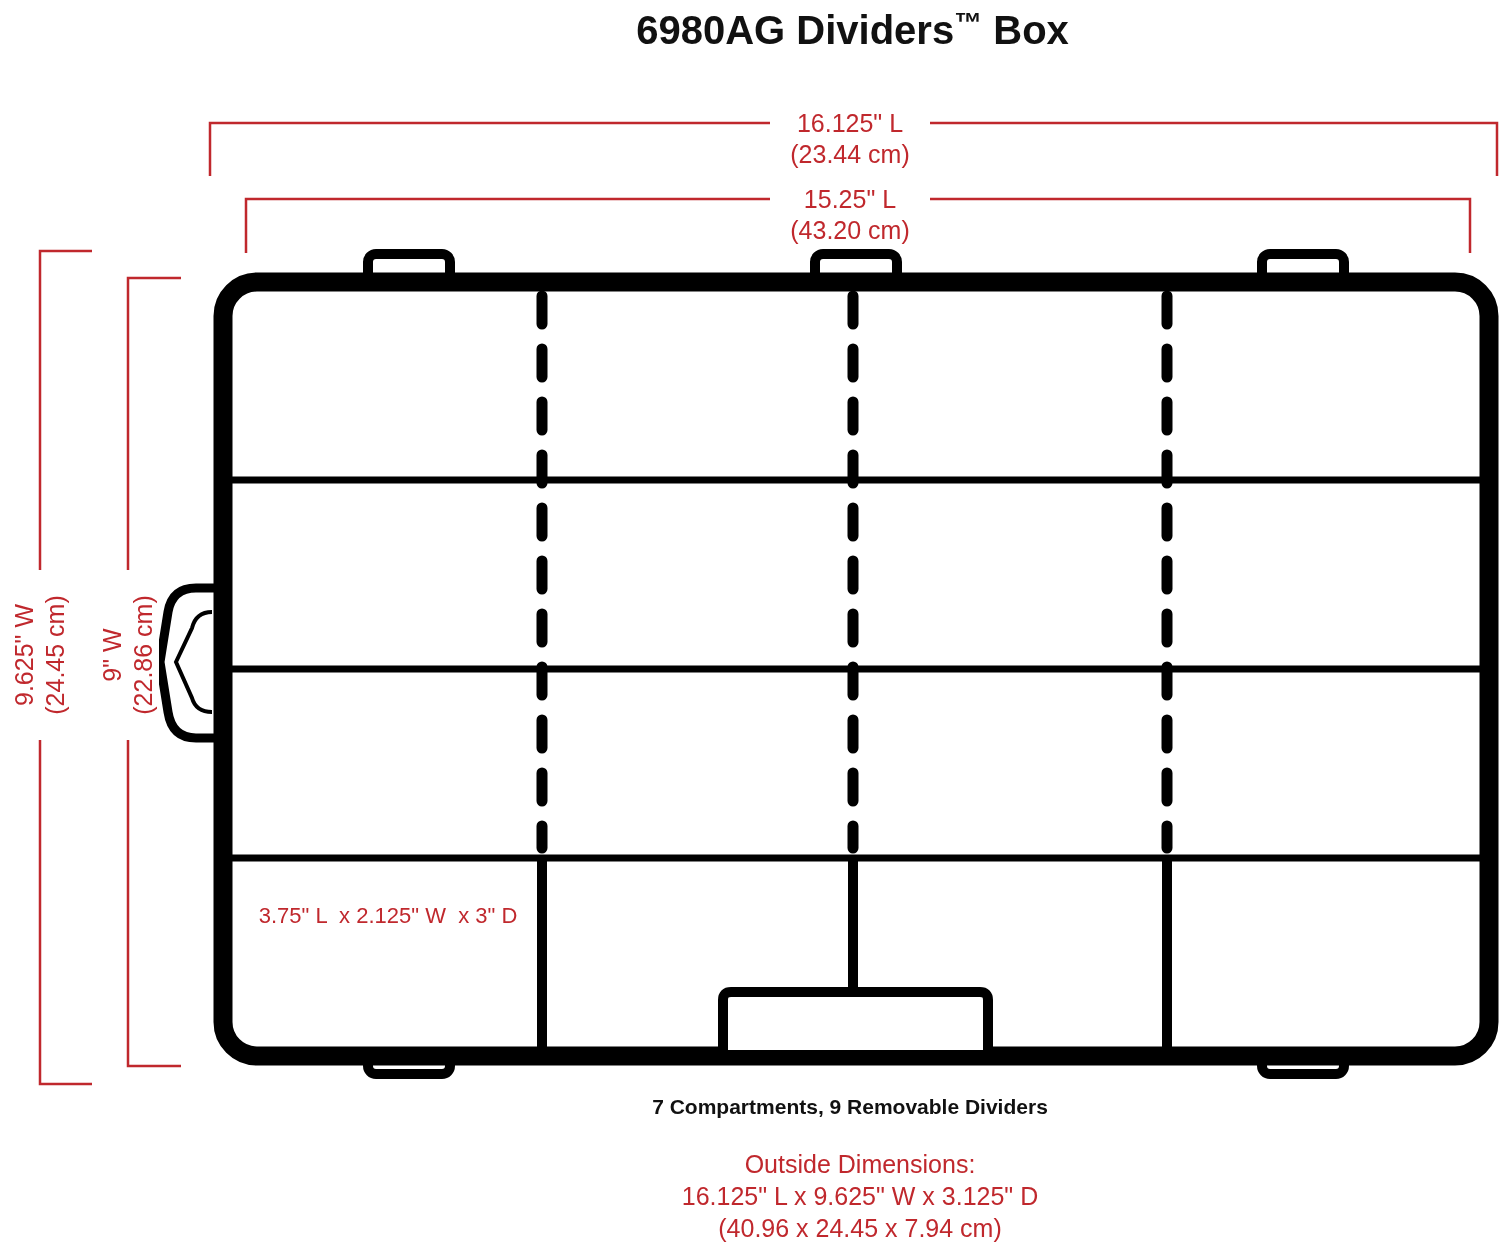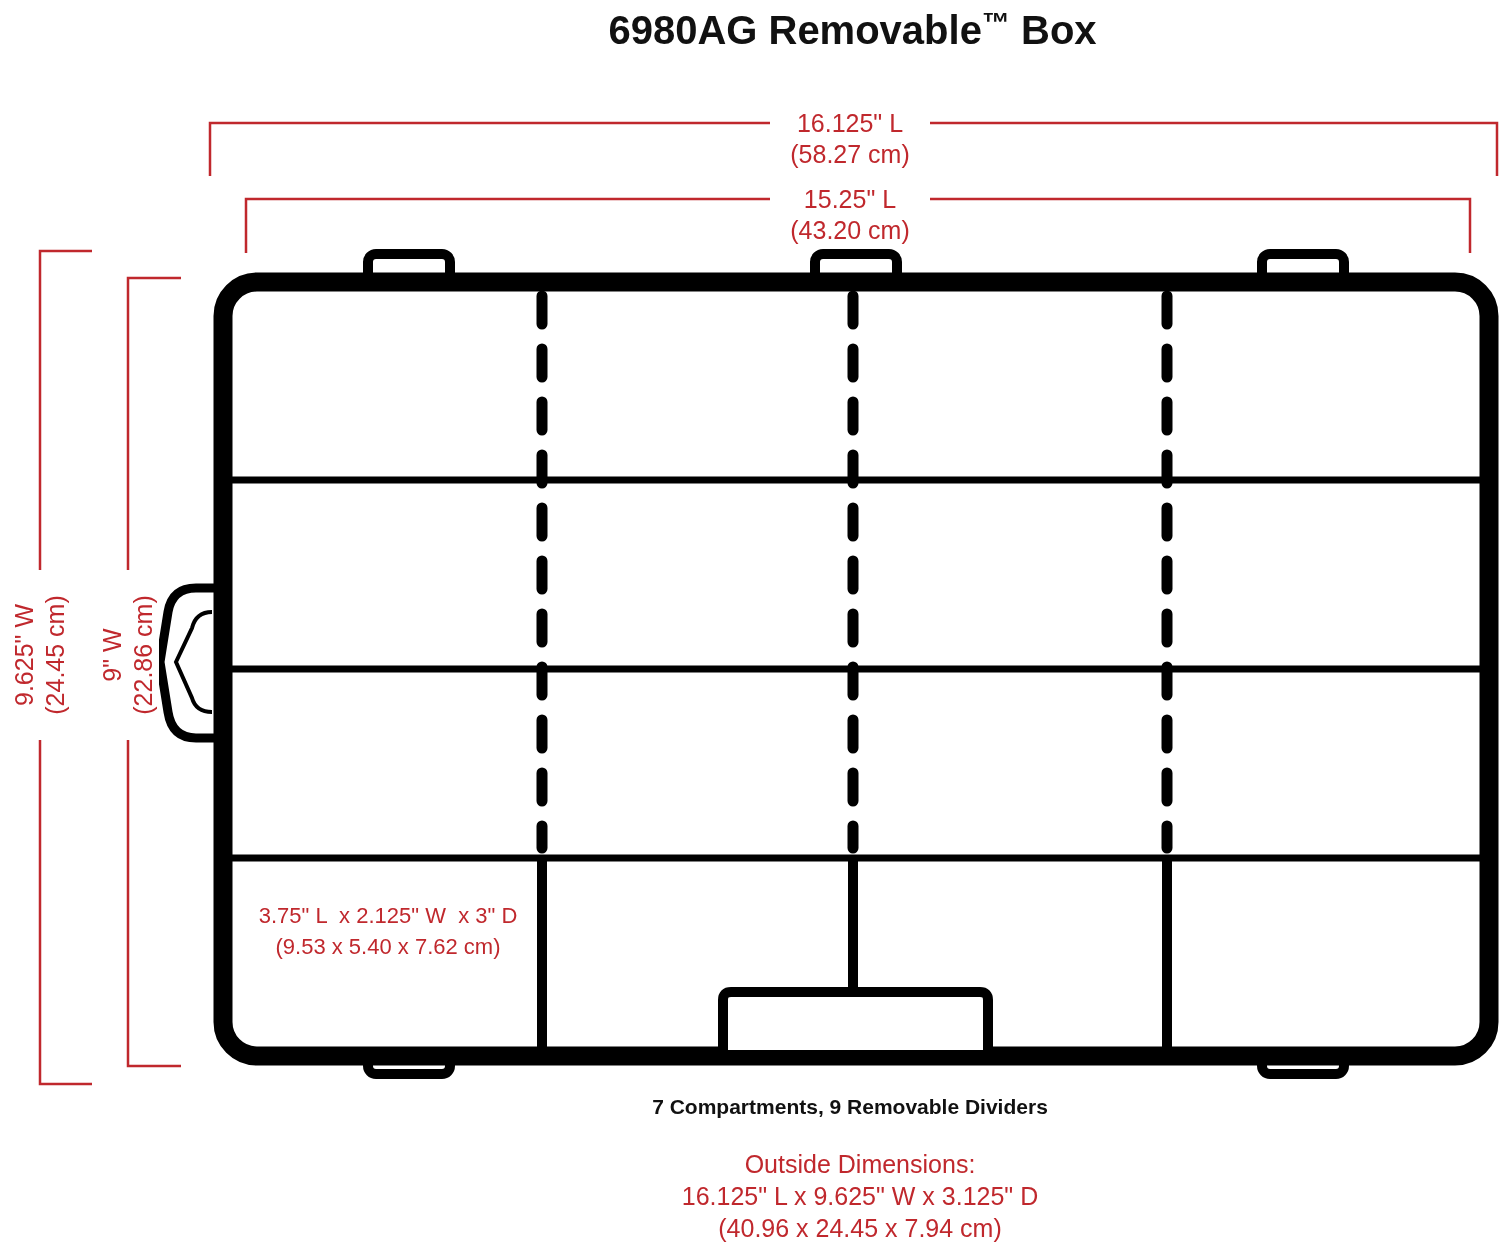--- a/index.html
+++ b/index.html
@@ -9,21 +9,21 @@
   .dimtext { position: absolute; color: #c0282d; font-size: 25px; line-height: 31px; text-align: center; white-space: nowrap; background: #fff; }
   .vtext { position: absolute; color: #c0282d; font-size: 25px; line-height: 31px; text-align: center; white-space: nowrap; transform: rotate(-90deg); transform-origin: center center; background: #fff; }
   .caption { position: absolute; left: 0; width: 1700px; text-align: center; font-weight: bold; font-size: 21px; color: #111; }
   .outside { position: absolute; left: 0; width: 1720px; text-align: center; color: #c0282d; font-size: 25px; line-height: 32px; }
   svg { position: absolute; left: 0; top: 0; }
 </style>
 </head>
 <body>
 
 <div class="title" style="width:1705px;">
-  <span>6980AG Removable</span><span class="tm">™</span> <span>Box</span>
+  <span>6980AG Dividers</span><span class="tm">™</span> <span>Box</span>
 </div>
 
 <svg width="1500" height="1245" viewBox="0 0 1500 1245">
 
   <g stroke="#c0282d" stroke-width="2.5" fill="none">
 
     <polyline points="210,176 210,123 780,123"></polyline>
     <polyline points="920,123 1497,123 1497,176"></polyline>
 
     <polyline points="246,253 246,199 780,199"></polyline>
@@ -70,39 +70,38 @@
     <line x1="542" y1="858" x2="542" y2="1050"></line>
     <line x1="1167" y1="858" x2="1167" y2="1050"></line>
     <line x1="853" y1="858" x2="853" y2="996"></line>
   </g>
 
   <path d="M723,1050 L723,1000 Q723,992 731,992 L980,992 Q988,992 988,1000 L988,1050" fill="#fff" stroke="#000" stroke-width="10" stroke-linejoin="round"></path>
 </svg>
 
 <div class="dimtext" style="left:770px; top:108px; width:160px;">
   <div>16.125" L</div>
-  <div>(58.27 cm)</div>
+  <div>(23.44 cm)</div>
 </div>
 <div class="dimtext" style="left:770px; top:184px; width:160px;">
   <div>15.25" L</div>
   <div>(43.20 cm)</div>
 </div>
 
 <div class="vtext" style="left:-40px; top:624px; width:160px; height:62px;">
   <div>9.625" W</div>
   <div>(24.45 cm)</div>
 </div>
 <div class="vtext" style="left:48px; top:624px; width:160px; height:62px;">
   <div>9" W</div>
   <div>(22.86 cm)</div>
 </div>
 
 <div class="dimtext" style="left:238px; top:900px; width:300px; font-size:22px; background:transparent;">
   <div style="white-space:pre;">3.75" L  x 2.125" W  x 3" D</div>
-  <div>(9.53 x 5.40 x 7.62 cm)</div>
 </div>
 
 <div class="caption" style="top:1095px;">7 Compartments, 9 Removable Dividers</div>
 
 <div class="outside" style="top:1148px;">
   <div>Outside Dimensions:</div>
   <div>16.125" L x 9.625" W x 3.125" D</div>
   <div>(40.96 x 24.45 x 7.94 cm)</div>
 </div>
 

